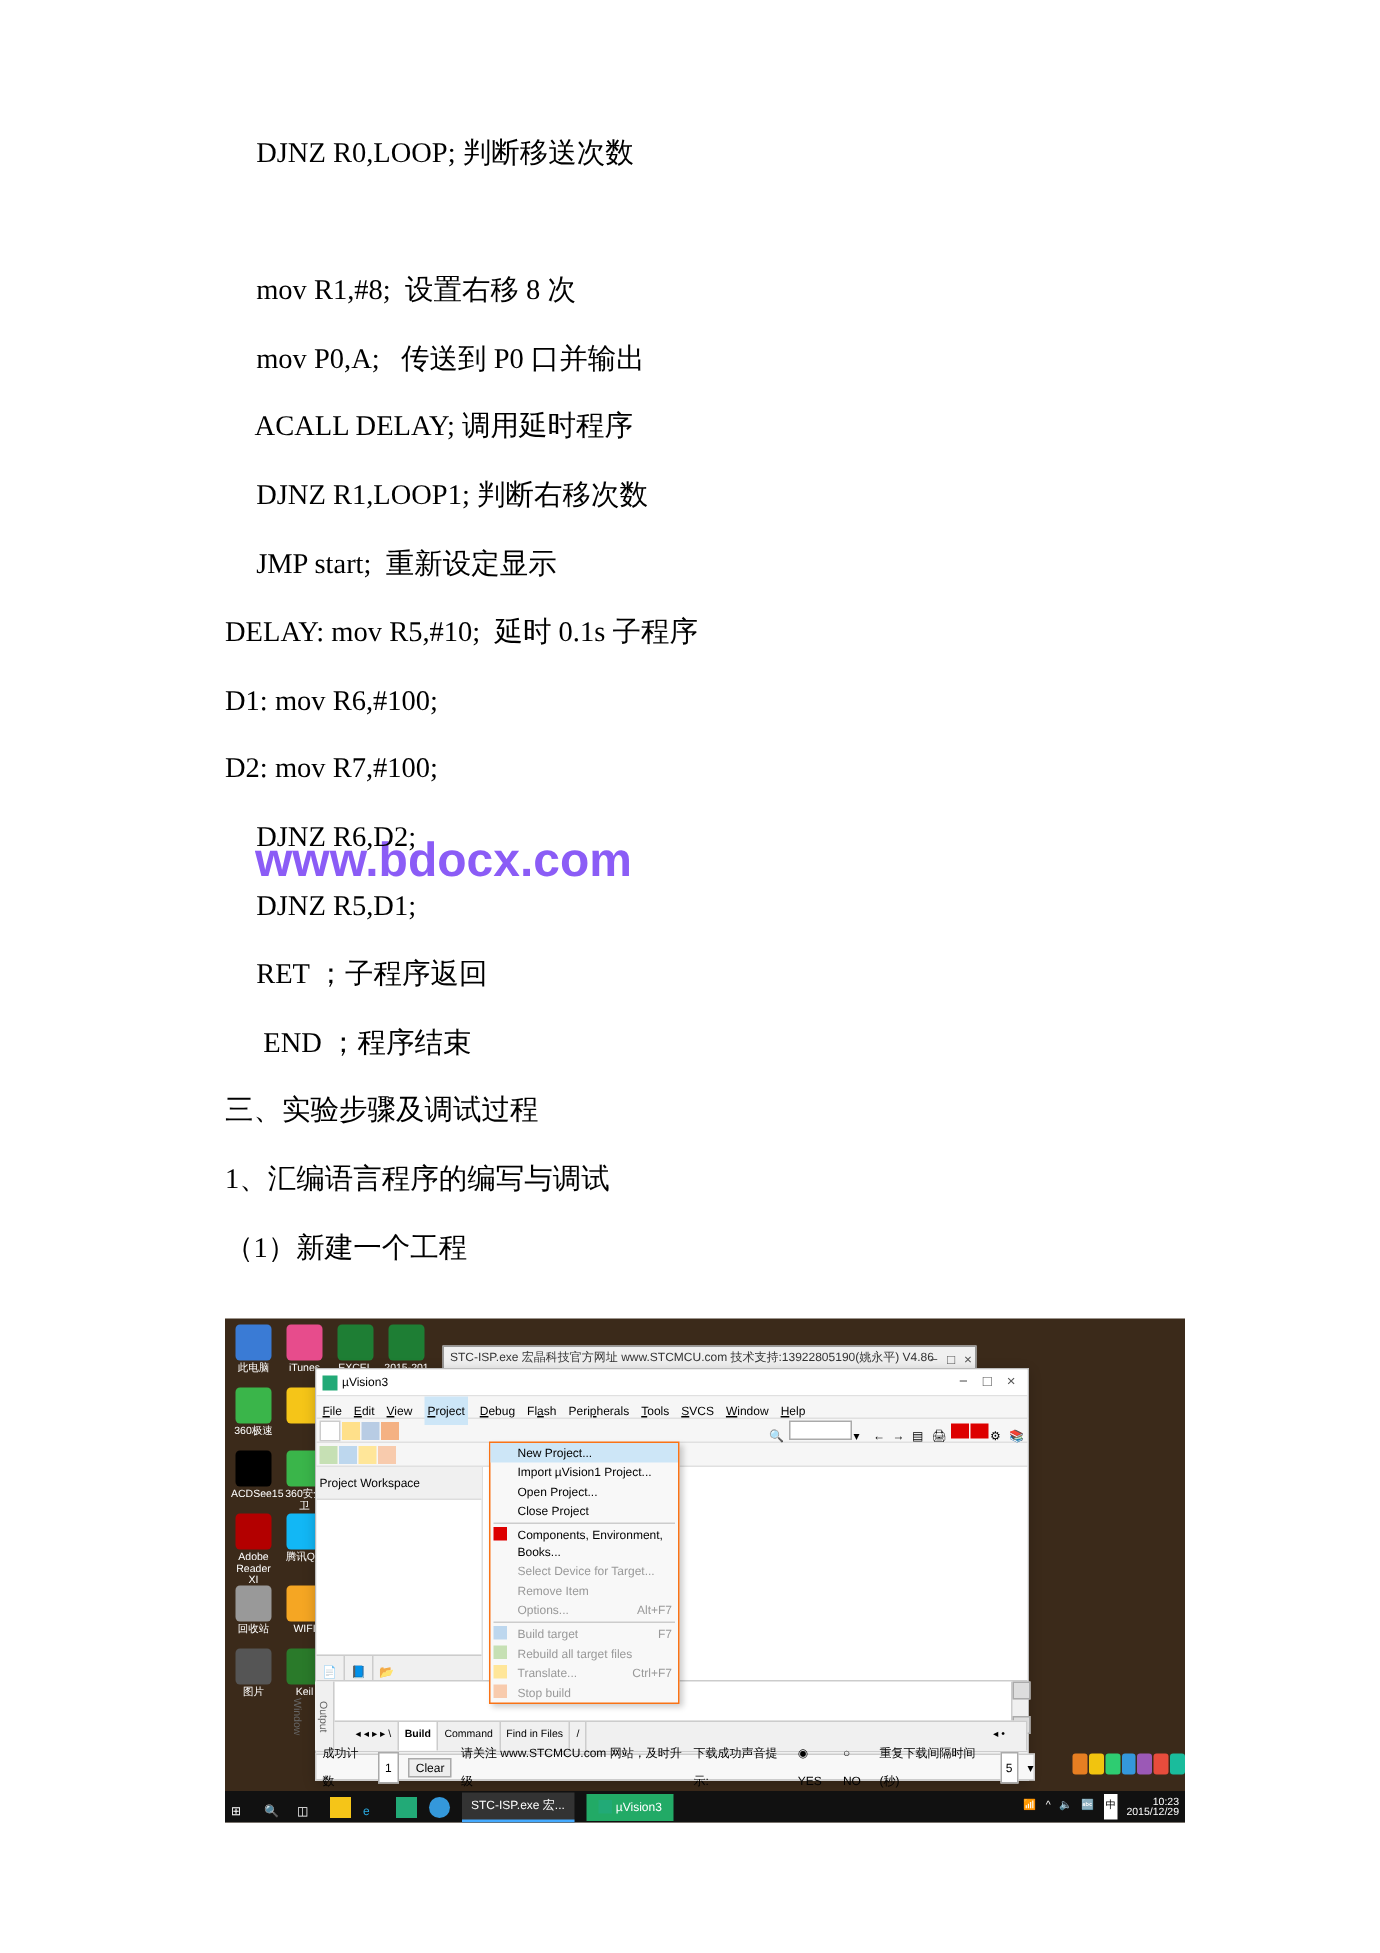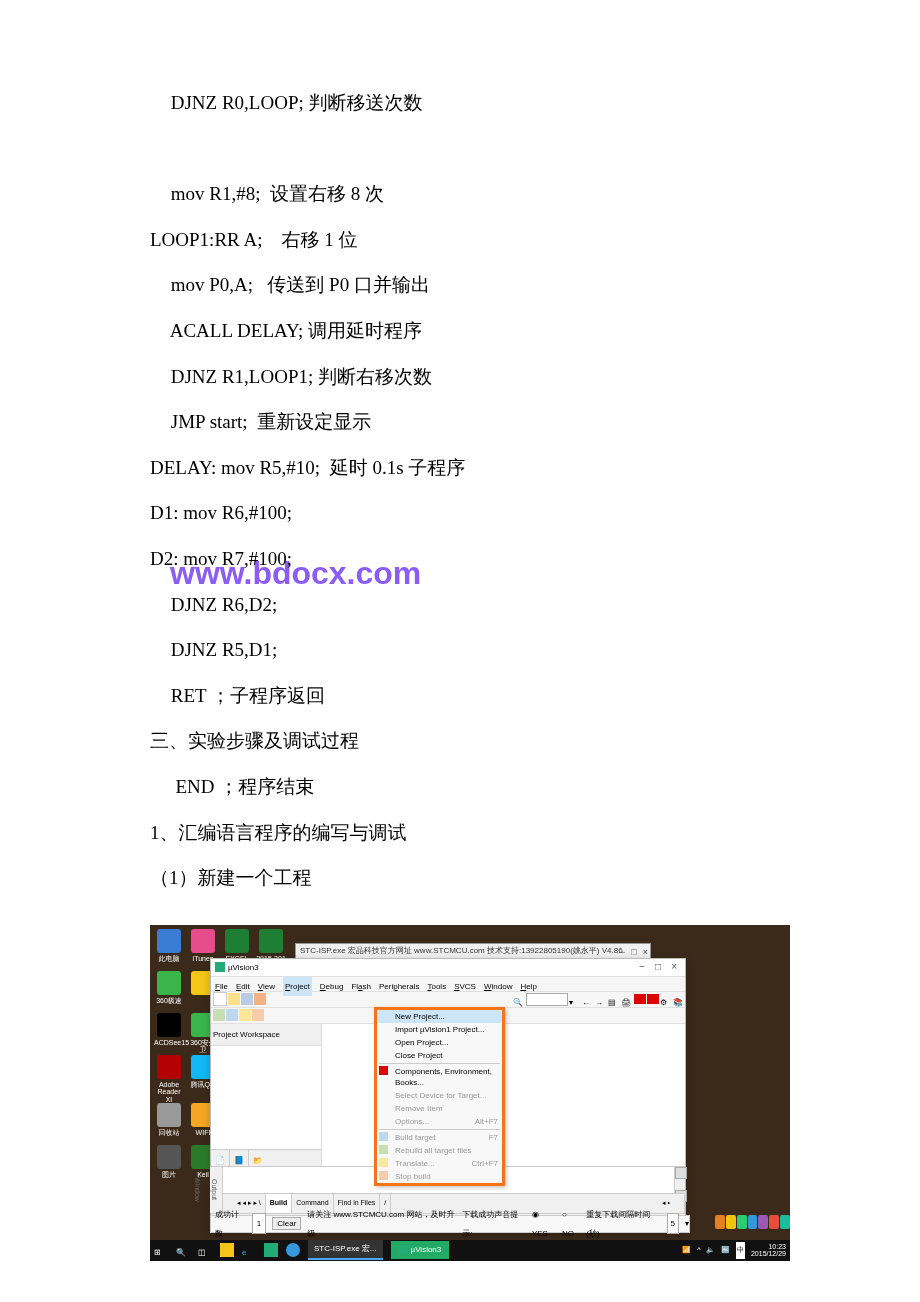--- a/index.html
+++ b/index.html
@@ -122,25 +122,24 @@
     font-size: 8px;
   }
   .uv .pwork .hdr {
     background:#f0f0f0; padding:1px 2px; border-bottom:1px solid #ddd;
   }
   .uv .menu-popup {
     position: absolute;
     left: 115px; top: 48px;
     width: 125px;
     background: #f8f8f8;
-    border: 3px solid #f97316;
+    border: 1px solid #f97316;
     box-shadow: 2px 2px 4px rgba(0,0,0,0.2);
     font-size: 8px;
     z-index: 5;
-    margin-left: 48px;
   }
   .uv .menu-popup .mi {
     padding: 1px 4px 1px 18px;
     position: relative;
     line-height: 11px;
     display:flex; justify-content:space-between;
   }
   .uv .menu-popup .mi.sel { background:#cde6f7; }
   .uv .menu-popup hr { margin:1px 2px; border:none; border-top:1px solid #ccc; }
   .uv .menu-popup .mi .ic {
@@ -215,34 +214,33 @@
 </style>
 </head>
 <body>
 
 <div class="page">
   <div class="watermark">www.bdocx.com</div>
 
   <div class="line indent1"> DJNZ R0,LOOP; 判断移送次数</div>
   <div class="line">&nbsp;</div>
   <div class="line indent1"> mov R1,#8;  设置右移 8 次</div>
-  <div class="line">LOOP1:RR A;    右移 1 位</div>
   <div class="line indent1"> mov P0,A;   传送到 P0 口并输出</div>
   <div class="line indent1"> ACALL DELAY; 调用延时程序</div>
   <div class="line indent1"> DJNZ R1,LOOP1; 判断右移次数</div>
   <div class="line indent1"> JMP start;  重新设定显示</div>
   <div class="line">DELAY: mov R5,#10;  延时 0.1s 子程序</div>
   <div class="line">D1: mov R6,#100;</div>
   <div class="line">D2: mov R7,#100;</div>
   <div class="line indent1"> DJNZ R6,D2;</div>
   <div class="line indent1"> DJNZ R5,D1;</div>
   <div class="line indent1"> RET ；子程序返回</div>
+  <div class="line indent1">  END ；程序结束</div>
+
   <div class="line">三、实验步骤及调试过程</div>
-
-  <div class="line indent1">  END ；程序结束</div>
   <div class="line">1、汇编语言程序的编写与调试</div>
   <div class="line">（1）新建一个工程</div>
 
   <div class="screenshot-wrap">
 
     <div class="dicon" style="left:4px;top:4px"><div class="sq" style="background:#3a7bd5"></div><span>此电脑</span></div>
     <div class="dicon" style="left:38px;top:4px"><div class="sq" style="background:#e74c8c"></div><span>iTunes</span></div>
     <div class="dicon" style="left:72px;top:4px"><div class="sq" style="background:#1e7e34"></div><span>EXCEL</span></div>
     <div class="dicon" style="left:106px;top:4px"><div class="sq" style="background:#1e7e34"></div><span>2015-201</span></div>
 

